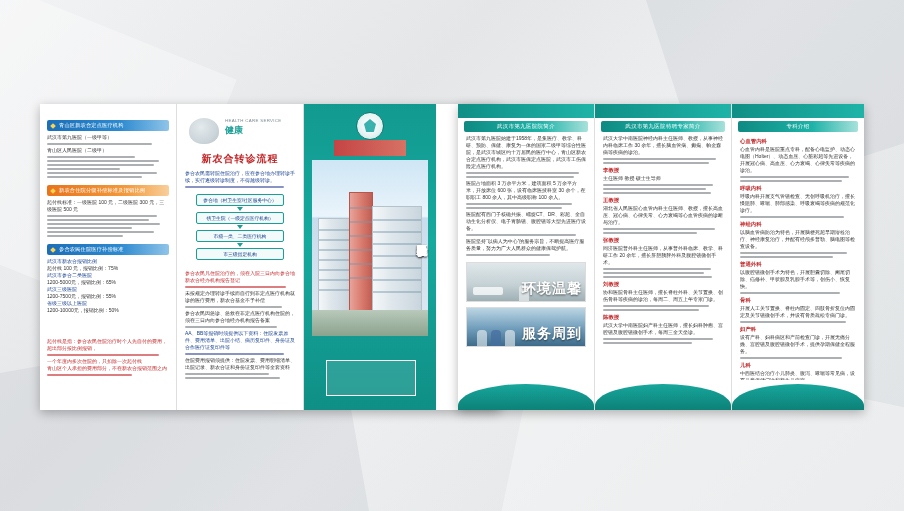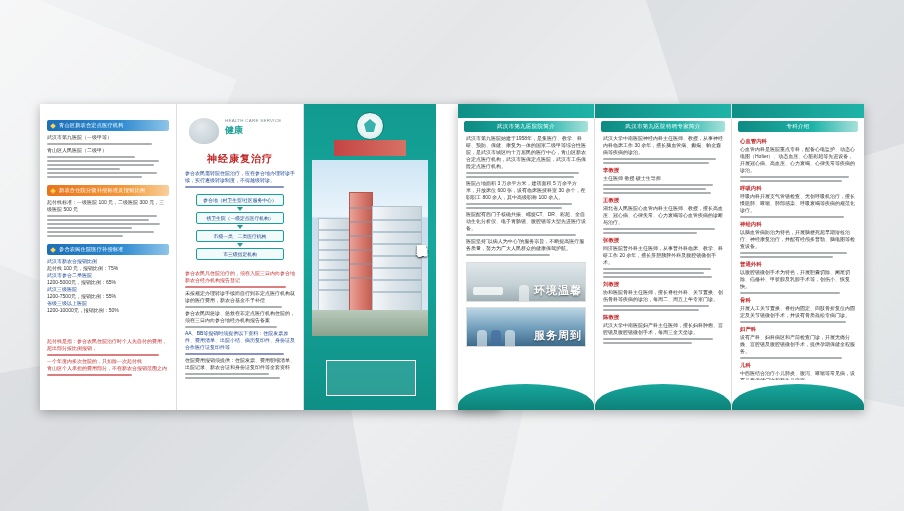--- a/index.html
+++ b/index.html
@@ -260,21 +260,21 @@
   .photo {
     position: relative;
     overflow: hidden;
     border: 1px solid #dcdcdc;
   }
   .photo .lbl {
     position: absolute;
     right: 3px;
     bottom: 3px;
     color: #ffffff;
-    font-size: 11px;
+    font-size: 14px;
     font-weight: bold;
     text-shadow: 0 1px 2px rgba(0,0,0,.55);
     letter-spacing: 1px;
   }
   .photo.room {
     background: linear-gradient(180deg, #dfe7ea 0%, #c6d2d6 55%, #9fb0b5 100%);
   }
   .photo.equip {
     background: linear-gradient(180deg, #c9dbe6 0%, #7fa9c4 60%, #4d7d99 100%);
   }
@@ -371,21 +371,21 @@
     <div class="panel" id="p2">
       <div class="logo-wrap">
         <div class="logo-ghost"></div>
         <div style="position:absolute;left:40px;top:4px;right:0;">
           <div style="font-size:4.4px;color:#7d8b93;letter-spacing:.3px">HEALTH CARE SERVICE</div>
           <div style="font-size:9px;color:#1a9f96;font-weight:bold;margin-top:1px">健康</div>
         </div>
       </div>
 
       <div style="position:absolute;left:8px;right:8px;top:46px;">
-        <div class="p2-title">神经康复治疗</div>
+        <div class="p2-title">新农合转诊流程</div>
 
         <div class="cap" style="margin-top:4px;color:#17418f">参合农民需转院住院治疗，应在参合地办理转诊手续，实行逐级转诊制度，不得越级转诊。</div>
         <div class="ln blue" style="width:90%"></div>
 
         <div style="margin-top:6px">
           <div class="flow-box">参合地（村卫生室/社区服务中心）</div>
           <div class="flow-arrow"></div>
           <div class="flow-box">镇卫生院（一级定点医疗机构）</div>
           <div class="flow-arrow"></div>
           <div class="flow-box">市级一类、二类医疗机构</div>

